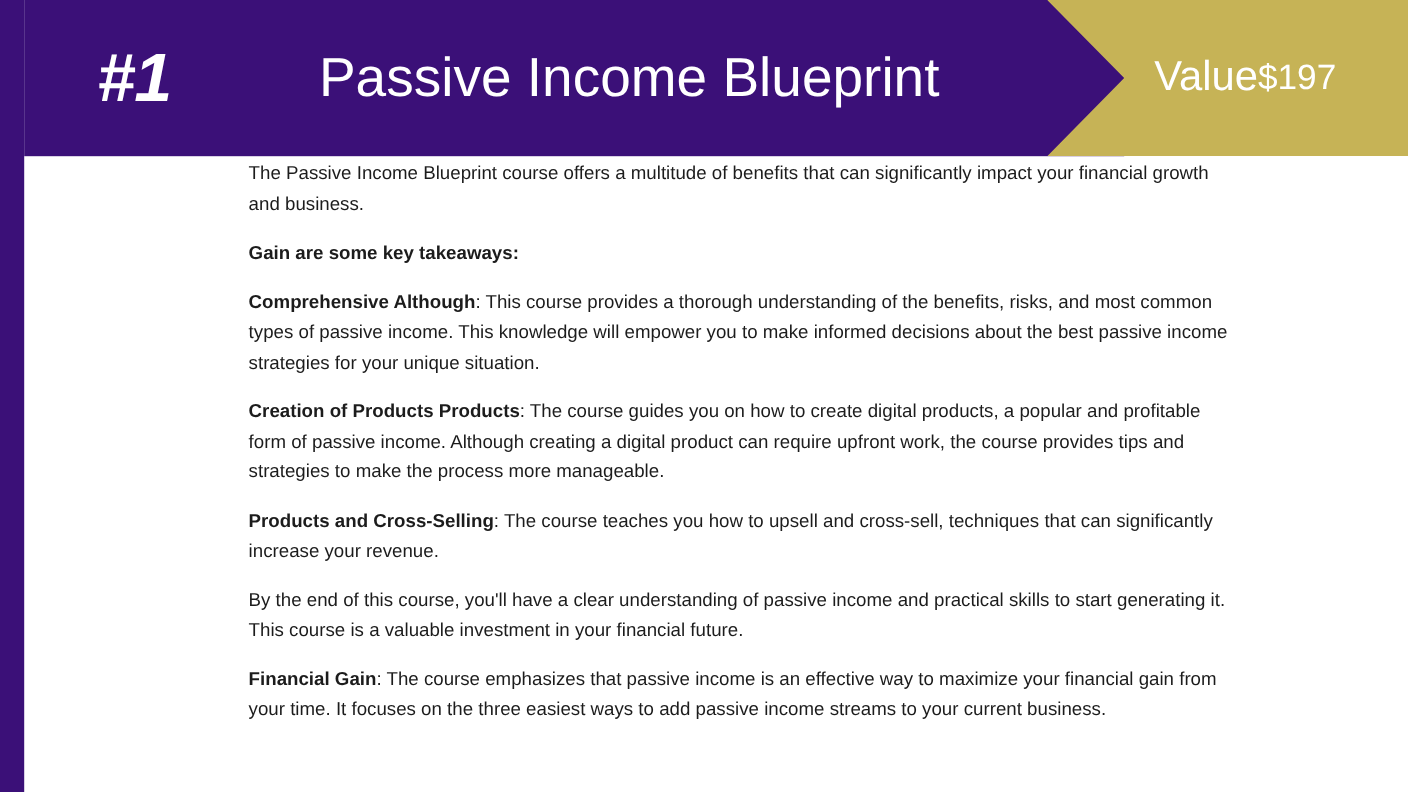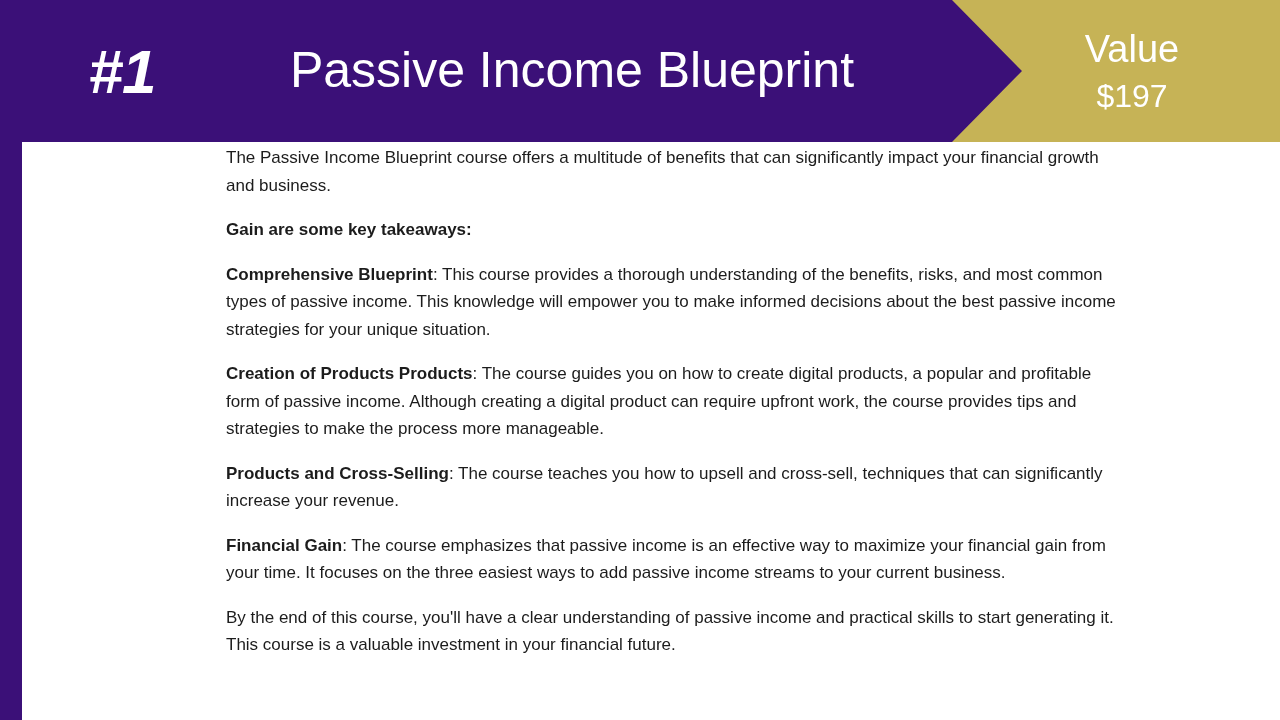--- a/index.html
+++ b/index.html
@@ -93,21 +93,21 @@
     padding: 0 20px;
   }
 
   .value-block {
     position: absolute;
     left: 985px;
     top: 8px;
     width: 250px;
     height: 126px;
     display: flex;
-    flex-direction: column;
+    flex-direction: row;
     align-items: center;
     justify-content: center;
     color: #ffffff;
     z-index: 6;
   }
   .value-label {
     font-size: 38px;
     line-height: 1.35;
   }
   .value-amount {
@@ -152,24 +152,24 @@
       <div class="value-label">Value</div>
       <div class="value-amount">$197</div>
     </div>
   </div>
 
   <div class="body-copy">
     <p>The Passive Income Blueprint course offers a multitude of benefits that can significantly impact your financial growth and business.</p>
 
     <p><b>Gain are some key takeaways:</b></p>
 
-    <p><b>Comprehensive Blueprint</b><span>: This course provides a thorough understanding of the benefits, risks, and most common types of passive income. This knowledge will empower you to make informed decisions about the best passive income strategies for your unique situation.</span></p>
+    <p><b>Comprehensive Although</b><span>: This course provides a thorough understanding of the benefits, risks, and most common types of passive income. This knowledge will empower you to make informed decisions about the best passive income strategies for your unique situation.</span></p>
 
     <p><b>Creation of Products Products</b><span>: The course guides you on how to create digital products, a popular and profitable form of passive income. Although creating a digital product can require upfront work, the course provides tips and strategies to make the process more manageable.</span></p>
 
     <p><b>Products and Cross-Selling</b><span>: The course teaches you how to upsell and cross-sell, techniques that can significantly increase your revenue.</span></p>
 
+    <p>By the end of this course, you'll have a clear understanding of passive income and practical skills to start generating it. This course is a valuable investment in your financial future.</p>
+
     <p><b>Financial Gain</b><span>: The course emphasizes that passive income is an effective way to maximize your financial gain from your time. It focuses on the three easiest ways to add passive income streams to your current business.</span></p>
-
-    <p>By the end of this course, you'll have a clear understanding of passive income and practical skills to start generating it. This course is a valuable investment in your financial future.</p>
   </div>
 
 </div>
 
 </body></html>

